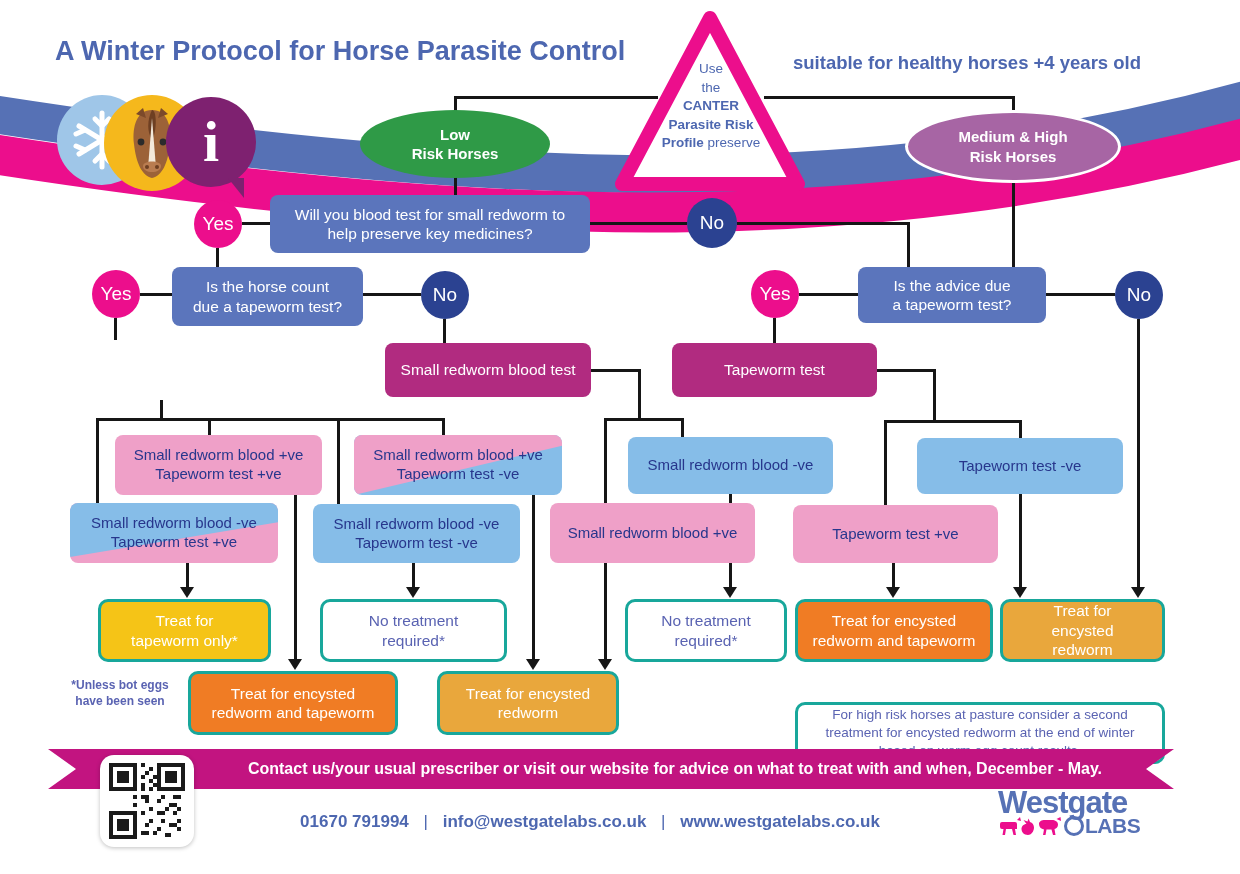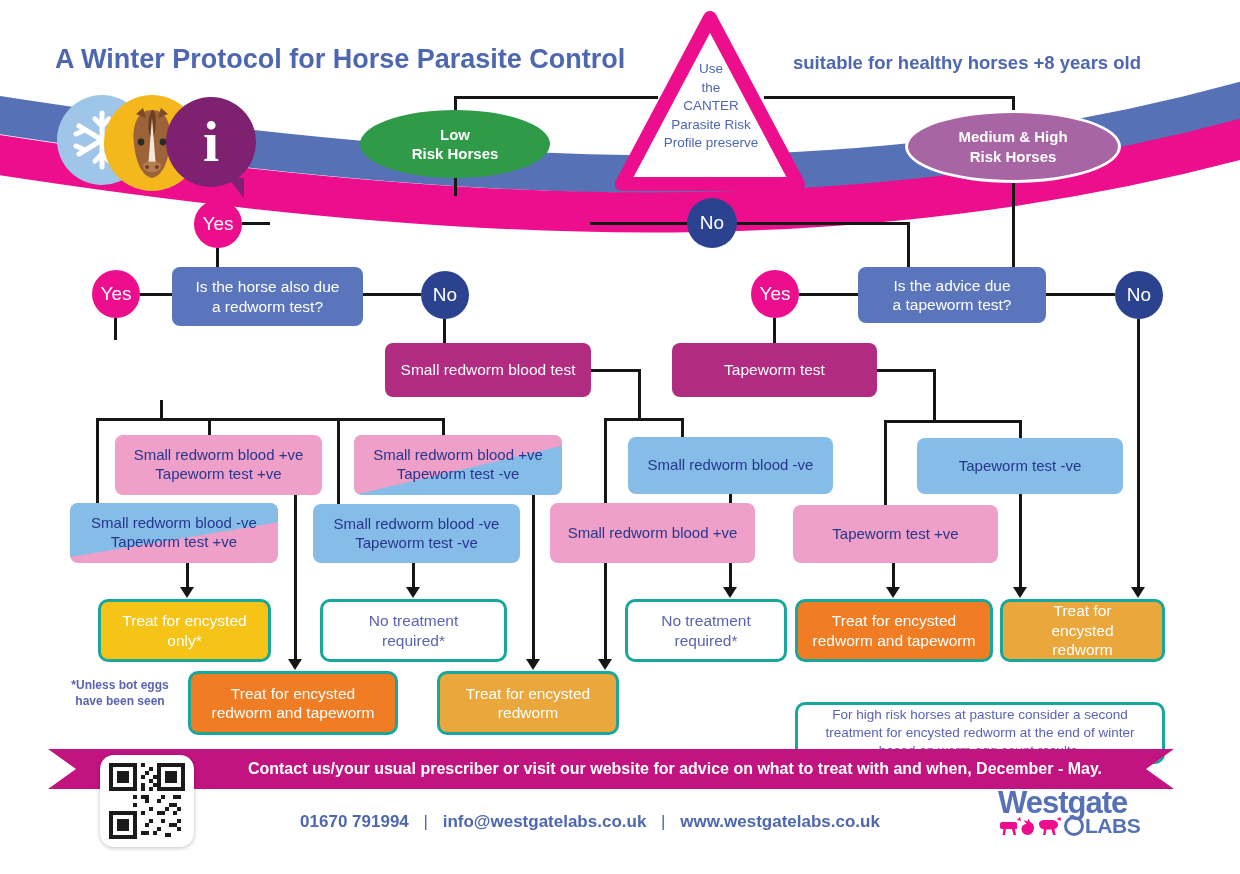--- a/index.html
+++ b/index.html
@@ -1,27 +1,27 @@
 <!DOCTYPE html>
 <html><head>
 <meta charset="utf-8">
 <style>
   html,body{margin:0;padding:0;background:#fff;}
   .canvas{position:relative;width:1240px;height:874px;overflow:hidden;background:#fff;
           font-family:"Liberation Sans", sans-serif;}
   svg{display:block;}
   
-  .title{position:absolute;left:55px;top:44px;font-size:27px;font-weight:bold;color:#4d67b0;z-index:5;}
+  .title{position:absolute;left:55px;top:36px;font-size:27px;font-weight:bold;color:#4d67b0;z-index:5;}
   .subtitle{position:absolute;left:793px;top:52px;font-size:18.5px;font-weight:bold;color:#4d67b0;z-index:5;}
   .wave{position:absolute;left:0;top:0;z-index:1;}
   .icon-circle{position:absolute;border-radius:50%;z-index:3;display:flex;align-items:center;justify-content:center;}
   .tri-wrap{position:absolute;left:614px;top:6px;z-index:4;}
   .tri-text{position:absolute;left:631px;top:60px;width:160px;text-align:center;z-index:5;
             color:#4d67b0;font-size:13.5px;line-height:18.5px;}
-  .tri-text b{font-weight:normal;}
+  .tri-text b{font-weight:bold;}
   .ellipse{position:absolute;border-radius:50%;display:flex;flex-direction:column;align-items:center;
            justify-content:center;color:#fff;font-weight:bold;font-size:15px;line-height:1.3;text-align:center;z-index:4;}
   .ellipse-low{left:360px;top:110px;width:190px;height:68px;background:#2f9a47;}
   .ellipse-mh{left:905px;top:110px;width:216px;height:73px;background:#a765a4;border:3px solid #fff;box-sizing:border-box;}
   
   .hl,.vl{position:absolute;background:#161616;z-index:2;}
   .hl{height:3px;} .vl{width:3px;}
   .arrow{position:absolute;width:0;height:0;border-left:7px solid transparent;
          border-right:7px solid transparent;border-top:11px solid #161616;z-index:2;}
   
@@ -72,21 +72,21 @@
 <body>
 
 <div class="canvas">
 
   <svg class="wave" width="1240" height="874">
     <path d="M -20 112 Q 400 178 700 174 Q 1000 170 1260 96" fill="none" stroke="#5671b5" stroke-width="38"></path>
     <path d="M -20 152 Q 400 218 700 212 Q 1000 206 1260 134" fill="none" stroke="#ec0e8c" stroke-width="40"></path>
   </svg>
 
   <div class="title">A Winter Protocol for Horse Parasite Control</div>
-  <div class="subtitle">suitable for healthy horses +8 years old</div>
+  <div class="subtitle">suitable for healthy horses +4 years old</div>
 
   <div class="icon-circle" style="left:57px;top:95px;width:90px;height:90px;background:#9fc6e8;">
     <svg width="62" height="62" viewBox="0 0 62 62">
       <g stroke="#fff" stroke-width="5" stroke-linecap="round">
         <line x1="31" y1="4" x2="31" y2="58"></line>
         <line x1="8" y1="17" x2="54" y2="45"></line>
         <line x1="8" y1="45" x2="54" y2="17"></line>
         <line x1="24" y1="10" x2="31" y2="17"></line>
           <line x1="38" y1="10" x2="31" y2="17"></line>
         <line x1="24" y1="52" x2="31" y2="45"></line>
@@ -187,21 +187,22 @@
     <div class="arrow" style="left:598px;top:659px;"></div>
   <div class="vl" style="left:729px;top:494px;height:95px;"></div>
     <div class="arrow" style="left:723px;top:587px;"></div>
   <div class="vl" style="left:892px;top:563px;height:26px;"></div>
     <div class="arrow" style="left:886px;top:587px;"></div>
   <div class="vl" style="left:1019px;top:494px;height:95px;"></div>
     <div class="arrow" style="left:1013px;top:587px;"></div>
   <div class="vl" style="left:1137px;top:319px;height:270px;"></div>
     <div class="arrow" style="left:1131px;top:587px;"></div>
 
-  <div class="box q" style="left:172px;top:267px;width:191px;height:59px;padding:0 20px;">Is the horse also due a redworm test?</div>
+  <div class="box q" style="left:270px;top:195px;width:320px;height:58px;padding:0 14px;">Will you blood test for small redworm to help preserve key medicines?</div>
+  <div class="box q" style="left:172px;top:267px;width:191px;height:59px;padding:0 20px;">Is the horse count due a tapeworm test?</div>
   <div class="box q" style="left:858px;top:267px;width:188px;height:56px;padding:0 30px;">Is the advice due a tapeworm test?</div>
 
   <div class="circle yes" style="left:194px;top:200px;width:48px;height:48px;">Yes</div>
   <div class="circle no" style="left:687px;top:198px;width:50px;height:50px;">No</div>
   <div class="circle yes" style="left:92px;top:270px;width:48px;height:48px;">Yes</div>
   <div class="circle no" style="left:421px;top:271px;width:48px;height:48px;">No</div>
   <div class="circle yes" style="left:751px;top:270px;width:48px;height:48px;">Yes</div>
   <div class="circle no" style="left:1115px;top:271px;width:48px;height:48px;">No</div>
 
   <div class="box m" style="left:385px;top:343px;width:206px;height:54px;">Small redworm blood test</div>
@@ -221,21 +222,21 @@
   </div>
   <div class="box out out-blue" style="left:313px;top:504px;width:207px;height:59px;">
     <div>Small redworm blood -ve</div>
       <div>Tapeworm test -ve</div>
   </div>
   <div class="box out out-blue" style="left:628px;top:437px;width:205px;height:57px;">Small redworm blood -ve</div>
   <div class="box out out-pink" style="left:550px;top:503px;width:205px;height:60px;">Small redworm blood +ve</div>
   <div class="box out out-blue" style="left:917px;top:438px;width:206px;height:56px;">Tapeworm test -ve</div>
   <div class="box out out-pink" style="left:793px;top:505px;width:205px;height:58px;">Tapeworm test +ve</div>
 
-  <div class="box treat t-yellow" style="left:98px;top:599px;width:173px;height:63px;padding:0 20px;">Treat for encysted only*</div>
+  <div class="box treat t-yellow" style="left:98px;top:599px;width:173px;height:63px;padding:0 20px;">Treat for tapeworm only*</div>
   <div class="box treat t-white" style="left:320px;top:599px;width:187px;height:63px;padding:0 38px;">No treatment required*</div>
   <div class="box treat t-white" style="left:625px;top:599px;width:162px;height:63px;padding:0 28px;">No treatment required*</div>
   <div class="box treat t-orange" style="left:795px;top:599px;width:198px;height:63px;padding:0 8px;">Treat for encysted redworm and tapeworm</div>
   <div class="box treat t-amber" style="left:1000px;top:599px;width:165px;height:63px;padding:0 20px;">Treat for encysted redworm</div>
   <div class="box treat t-orange" style="left:188px;top:671px;width:210px;height:64px;padding:0 12px;">Treat for encysted redworm and tapeworm</div>
   <div class="box treat t-amber" style="left:437px;top:671px;width:182px;height:64px;padding:0 24px;">Treat for encysted redworm</div>
 
   <div class="note-left">*Unless bot eggs have been seen</div>
   <div class="box treat t-white note-right" style="left:795px;top:673px;width:370px;height:62px;">For high risk horses at pasture consider a second treatment for encysted redworm at the end of winter based on worm egg count results.</div>
 

